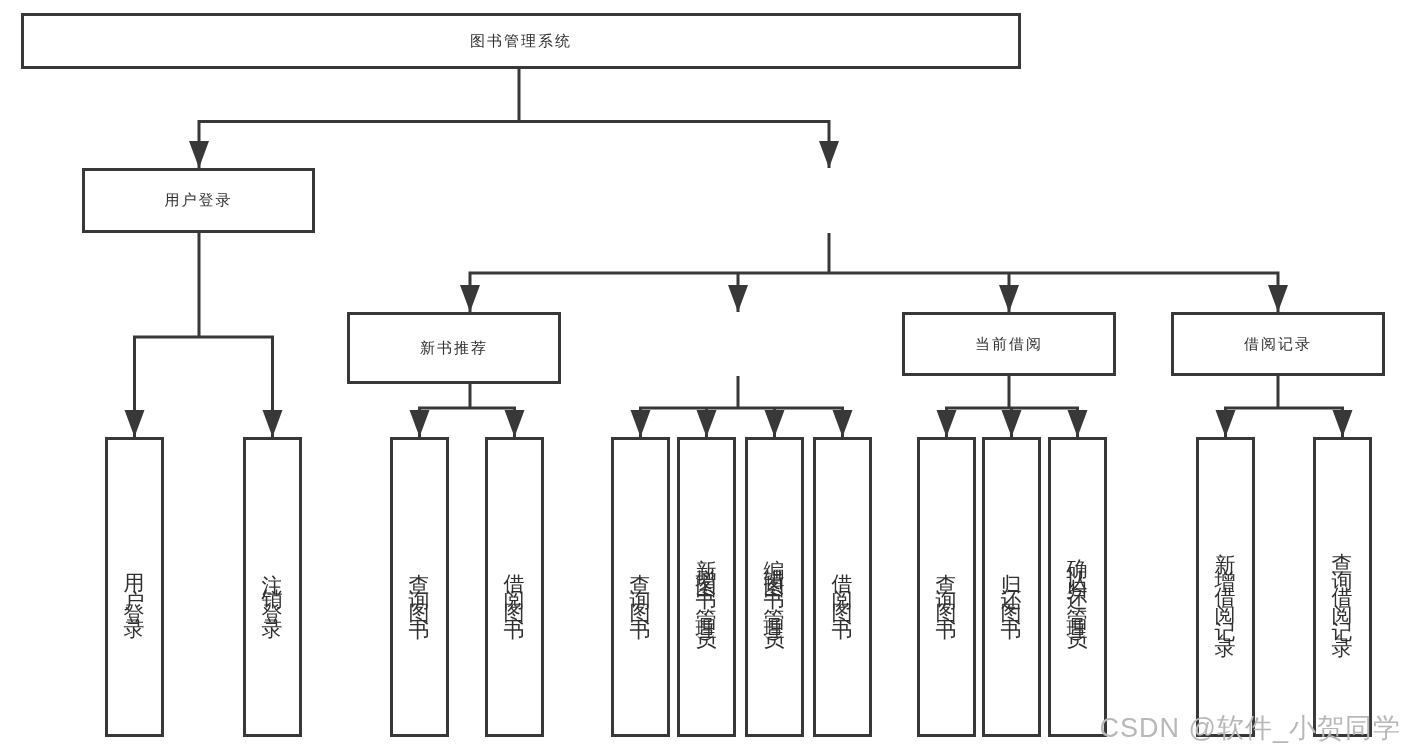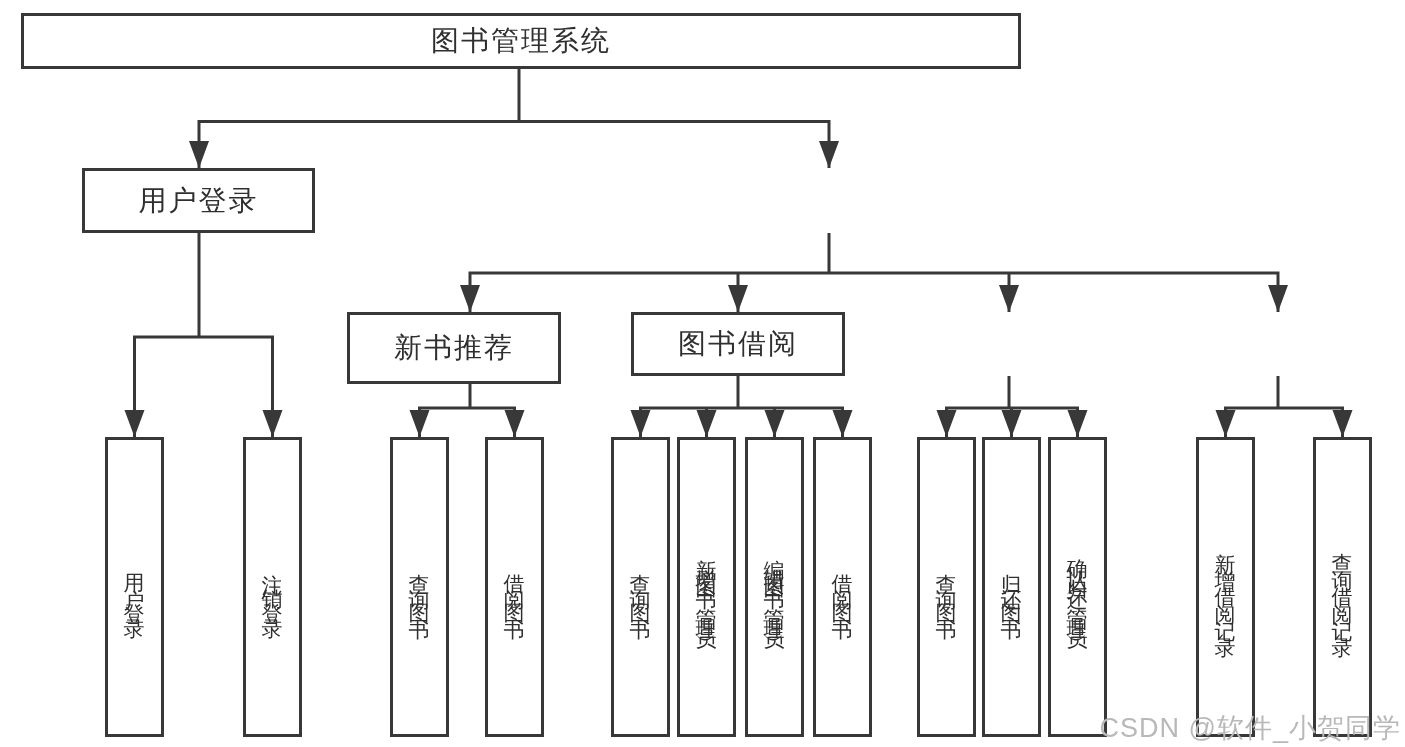--- a/index.html
+++ b/index.html
@@ -24,21 +24,21 @@
     position:absolute;
     box-sizing:border-box;
     background:var(--fill);
     border:3px solid var(--line);
     display:flex;
     align-items:center;
     justify-content:center;
     color:var(--text);
   }
   .node.h span{
-    font-size:28px;
+    font-size:15px;
     letter-spacing:2px;
     white-space:nowrap;
   }
   .node.v{
     top:437px;
     width:59px;
     height:300px;
   }
   .node.v span{
     writing-mode:vertical-rl;
@@ -114,22 +114,25 @@
     <span>图书管理系统</span>
   </div>
 
   <div class="node h" style="left:82px;top:168px;width:233px;height:65px">
     <span>用户登录</span>
   </div>
 
   <div class="node h" style="left:347px;top:312px;width:214px;height:72px">
     <span>新书推荐</span>
   </div>
-  <div class="node h" style="left:631px;top:312px;width:214px;height:64px">
-    <span>图书借阅</span>
+  <div class="node h" style="left:902px;top:312px;width:214px;height:64px">
+    <span>当前借阅</span>
+  </div>
+  <div class="node h" style="left:1171px;top:312px;width:214px;height:64px">
+    <span>借阅记录</span>
   </div>
 
   <div class="node v sp4" style="left:105px">
     <span>用户登录</span>
   </div>
   <div class="node v sp4" style="left:243px">
     <span>注销登录</span>
   </div>
 
   <div class="node v sp4" style="left:390px">

